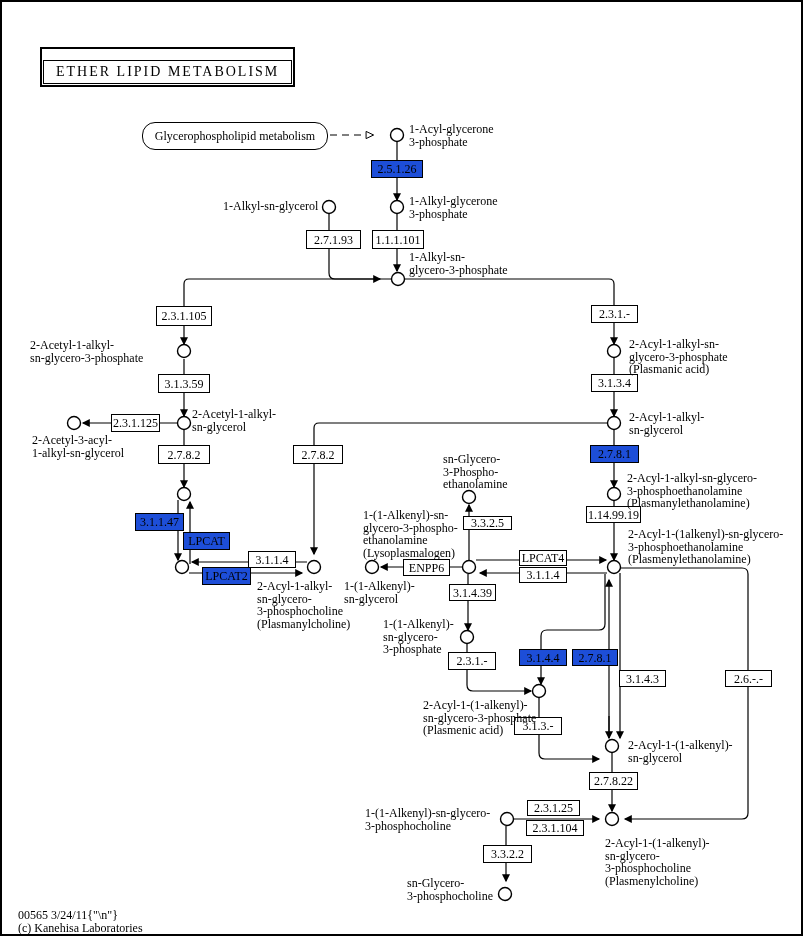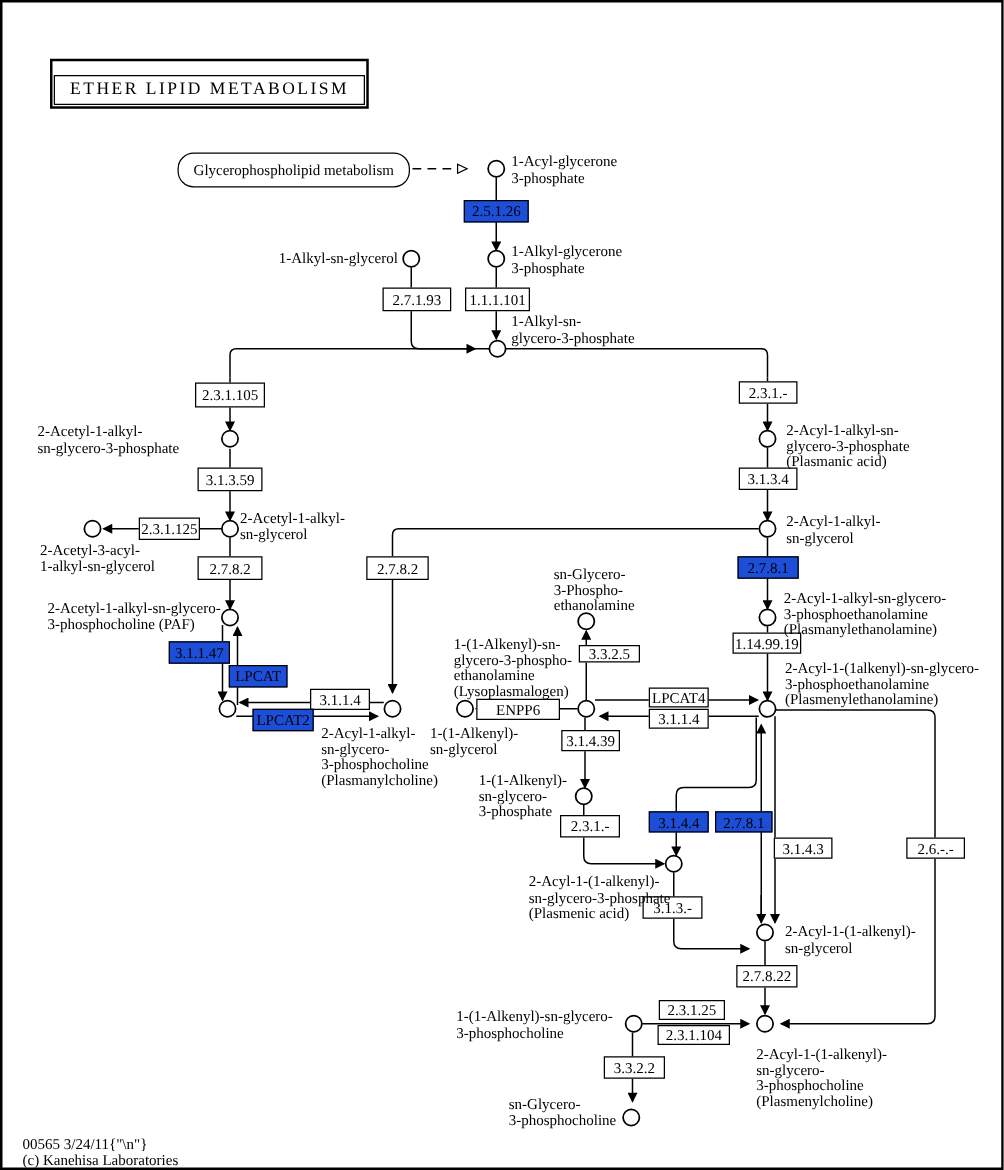--- a/index.html
+++ b/index.html
@@ -109,21 +109,21 @@
   <div class="ec green" style="left:133px;top:511px;width:49px;height:18px">3.1.1.47</div>
   <div class="ec green" style="left:181px;top:530px;width:47px;height:18px">LPCAT</div>
   <div class="ec" style="left:246px;top:549px;width:48px;height:17px">3.1.1.4</div>
   <div class="ec green" style="left:200px;top:565px;width:49px;height:18px">LPCAT2</div>
   <div class="ec" style="left:291px;top:443px;width:50px;height:19px">2.7.8.2</div>
   <div class="ec" style="left:589px;top:303px;width:47px;height:18px">2.3.1.-</div>
   <div class="ec" style="left:589px;top:372px;width:47px;height:18px">3.1.3.4</div>
   <div class="ec green" style="left:588px;top:443px;width:49px;height:18px">2.7.8.1</div>
   <div class="ec" style="left:584px;top:504px;width:55px;height:17px">1.14.99.19</div>
   <div class="ec" style="left:461px;top:514px;width:49px;height:14px">3.3.2.5</div>
-  <div class="ec" style="left:379px;top:557px;width:67px;height:17px">ENPP6</div>
+  <div class="ec" style="left:401px;top:557px;width:47px;height:17px">ENPP6</div>
   <div class="ec" style="left:517px;top:548px;width:48px;height:16px">LPCAT4</div>
   <div class="ec" style="left:517px;top:565px;width:48px;height:16px">3.1.1.4</div>
   <div class="ec" style="left:447px;top:582px;width:47px;height:17px">3.1.4.39</div>
   <div class="ec" style="left:446px;top:650px;width:48px;height:18px">2.3.1.-</div>
   <div class="ec green" style="left:517px;top:647px;width:48px;height:17px">3.1.4.4</div>
   <div class="ec green" style="left:570px;top:647px;width:46px;height:17px">2.7.8.1</div>
   <div class="ec" style="left:617px;top:668px;width:47px;height:17px">3.1.4.3</div>
   <div class="ec" style="left:723px;top:668px;width:47px;height:17px">2.6.-.-</div>
   <div class="ec" style="left:512px;top:715px;width:48px;height:18px">3.1.3.-</div>
   <div class="ec" style="left:587px;top:770px;width:49px;height:18px">2.7.8.22</div>
@@ -137,22 +137,20 @@
   <div class="lbl" style="left:407px;top:193px">1-Alkyl-glycerone
 3-phosphate</div>
   <div class="lbl" style="left:407px;top:249px">1-Alkyl-sn-
 glycero-3-phosphate</div>
   <div class="lbl" style="left:28px;top:337px">2-Acetyl-1-alkyl-
 sn-glycero-3-phosphate</div>
   <div class="lbl" style="left:190px;top:406px">2-Acetyl-1-alkyl-
 sn-glycerol</div>
   <div class="lbl" style="left:30px;top:432px">2-Acetyl-3-acyl-
 1-alkyl-sn-glycerol</div>
-  <div class="lbl" style="left:36px;top:478px">2-Acetyl-1-alkyl-sn-glycero-
-3-phosphocholine (PAF)</div>
   <div class="lbl" style="left:255px;top:578px">2-Acyl-1-alkyl-
 sn-glycero-
 3-phosphocholine
 (Plasmanylcholine)</div>
   <div class="lbl" style="left:627px;top:336px">2-Acyl-1-alkyl-sn-
 glycero-3-phosphate
 (Plasmanic acid)</div>
   <div class="lbl" style="left:627px;top:409px">2-Acyl-1-alkyl-
 sn-glycerol</div>
   <div class="lbl" style="left:625px;top:470px">2-Acyl-1-alkyl-sn-glycero-

